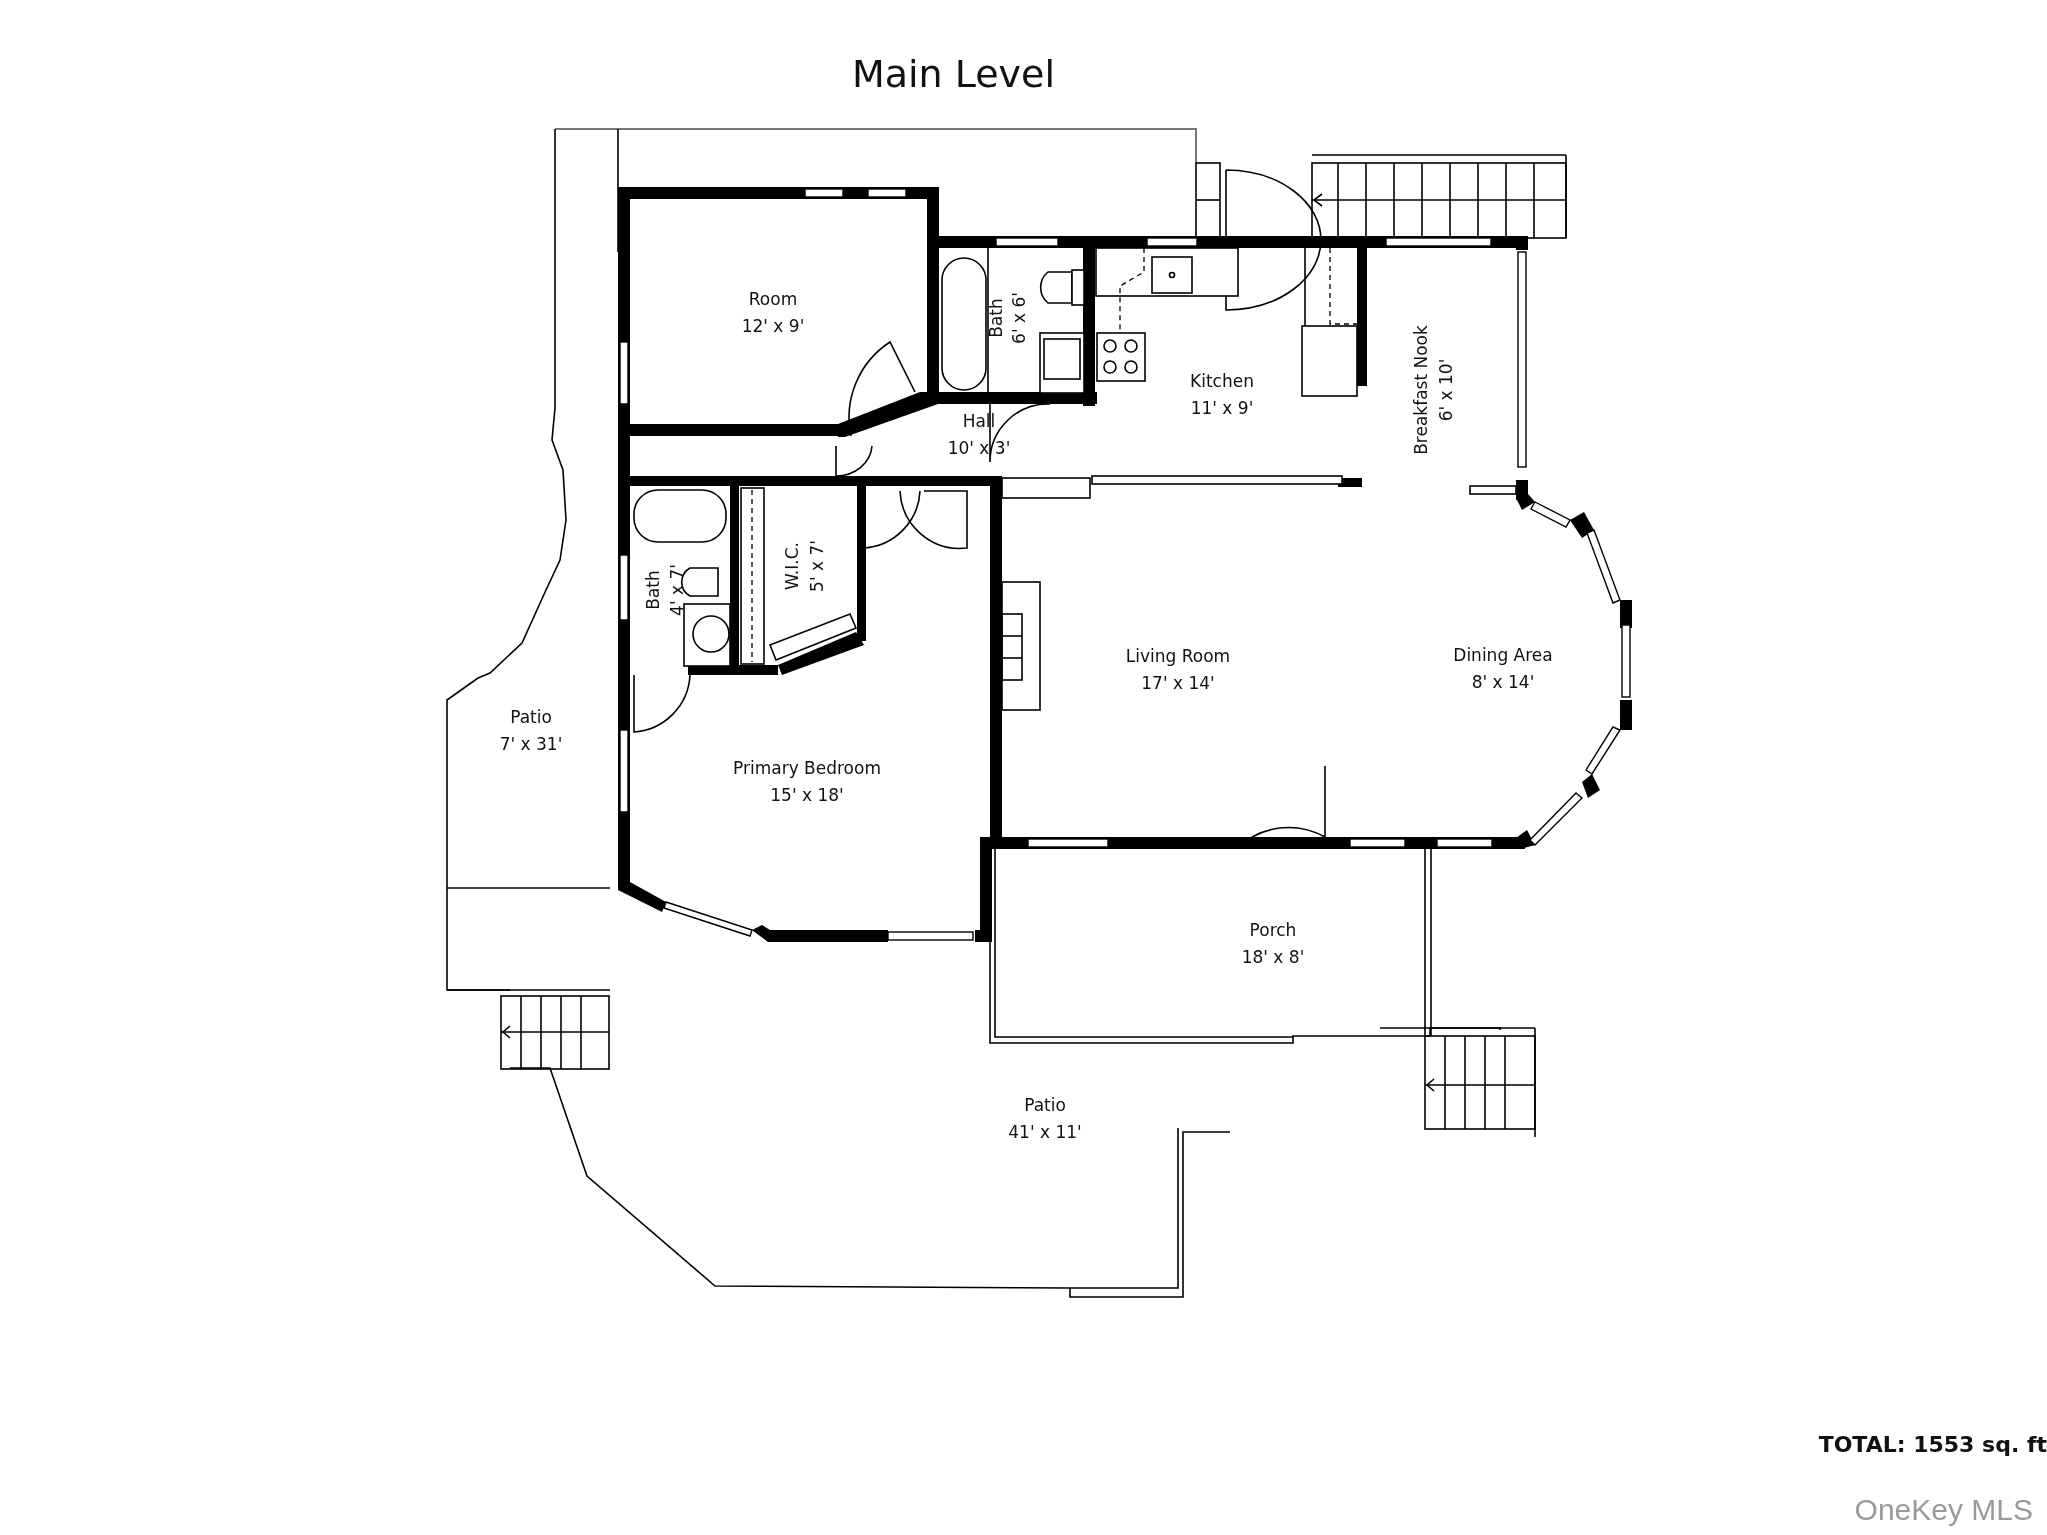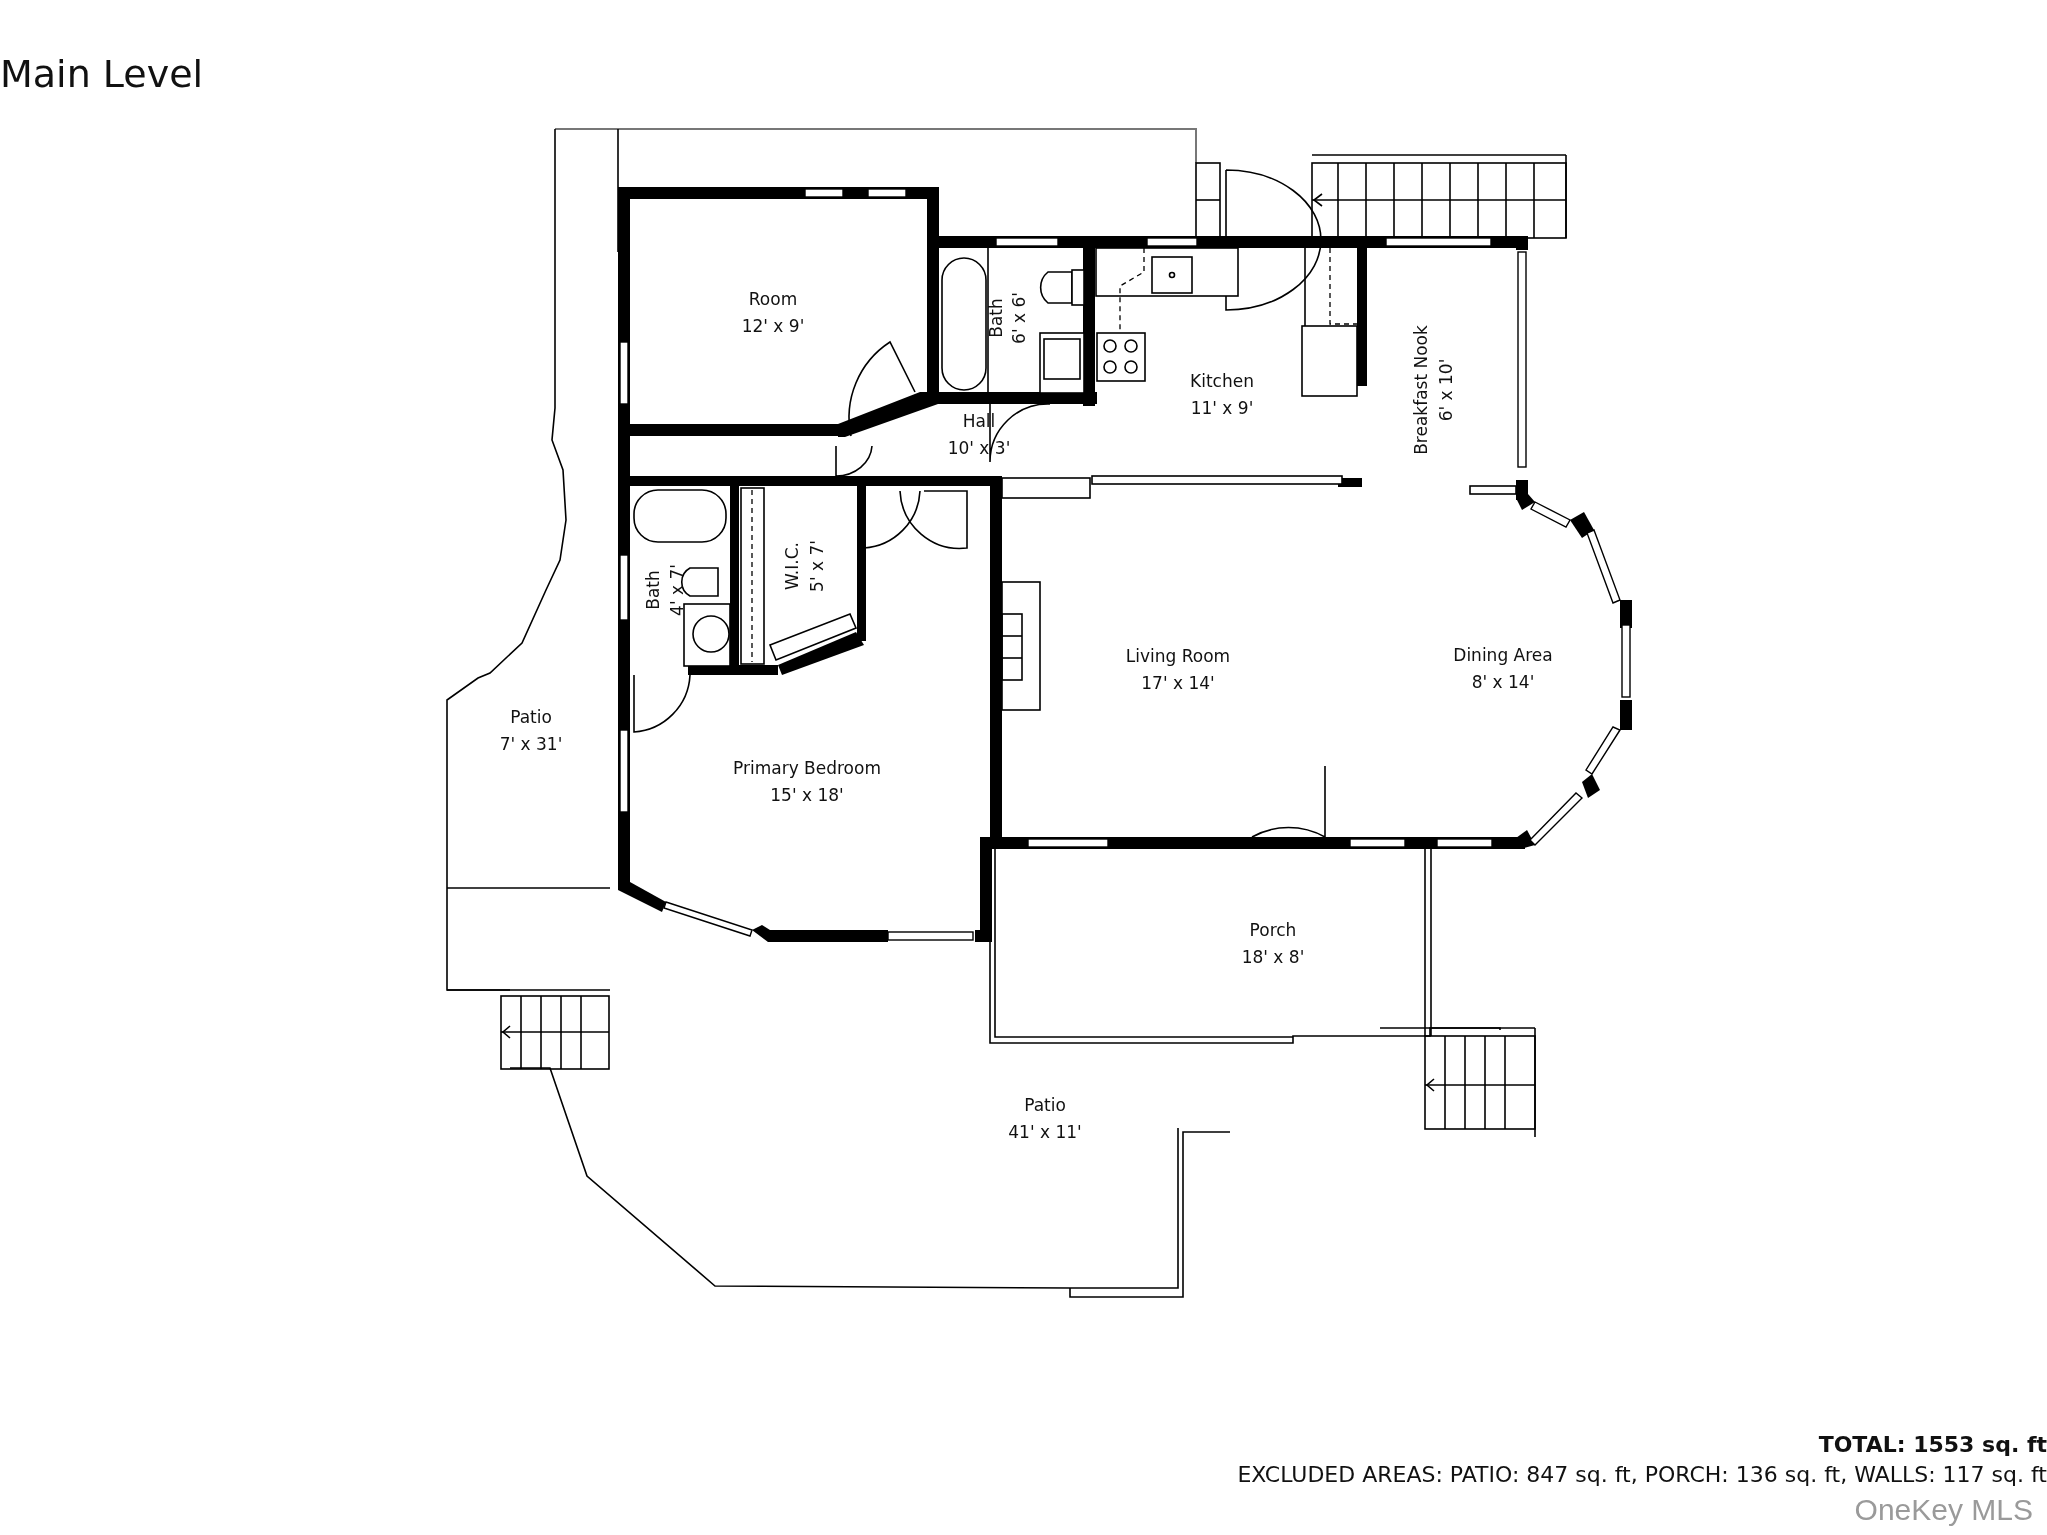--- a/index.html
+++ b/index.html
@@ -6,22 +6,22 @@
   body { width: 2047px; height: 1535px; position: relative; overflow: hidden;
          font-family: "Liberation Sans", "DejaVu Sans", sans-serif; color: #111; }
   #plan { position: absolute; left: 0; top: 0; width: 2047px; height: 1535px; }
   .wall { fill: #000; }
   .thin { fill: none; stroke: #000; stroke-width: 1.6; }
   .grey { fill: none; stroke: #777; stroke-width: 2; }
   .win { fill: #fff; stroke: #000; stroke-width: 1.4; }
   .fix { fill: #fff; stroke: #000; stroke-width: 1.6; }
   .dash { fill: none; stroke: #000; stroke-width: 1.3; stroke-dasharray: 5 4; }
   .lbl { font-family: "DejaVu Sans", sans-serif; font-size: 17px; fill: #111; text-anchor: middle; }
-  .title { position: absolute; top: 52px; left: 0; width: 1873px; 
-           font-family: "DejaVu Sans", sans-serif; font-size: 38px; color: #111; }
+  .title { position: absolute; top: 52px; left: 0; width: 1873px; text-align: center;
+           font-family: "DejaVu Sans", sans-serif; font-size: 38px; color: #111; padding-left: 17px; }
   .summary { position: absolute; top: 1430px; left: 0; width: 2047px; text-align: right;
              font-family: "DejaVu Sans", sans-serif; color: #111; font-size: 22px; line-height: 30px; }
   .summary .total { font-weight: bold; }
   .watermark { position: absolute; right: 14px; bottom: 8px; font-family: "Liberation Sans", sans-serif;
                font-size: 30px; color: #9a9a9a; margin-left: 9px; }
 </style>
 </head>
 <body>
 
 <div class="title">Main Level</div>
@@ -245,16 +245,15 @@
     <text class="lbl" x="1273" y="936">Porch</text>
     <text class="lbl" x="1273" y="963">18' x 8'</text>
 
     <text class="lbl" x="1045" y="1111">Patio</text>
     <text class="lbl" x="1045" y="1138">41' x 11'</text>
   </g>
 </svg>
 
 <div class="summary">
   <div class="total">TOTAL: 1553 sq. ft</div>
-  <div>EXCLUDED AREAS: PATIO: 847 sq. ft, PORCH: 136 sq. ft, WALLS: 117 sq. ft</div>
 </div>
 
 <div class="watermark">OneKey MLS</div>
 
 </body></html>

